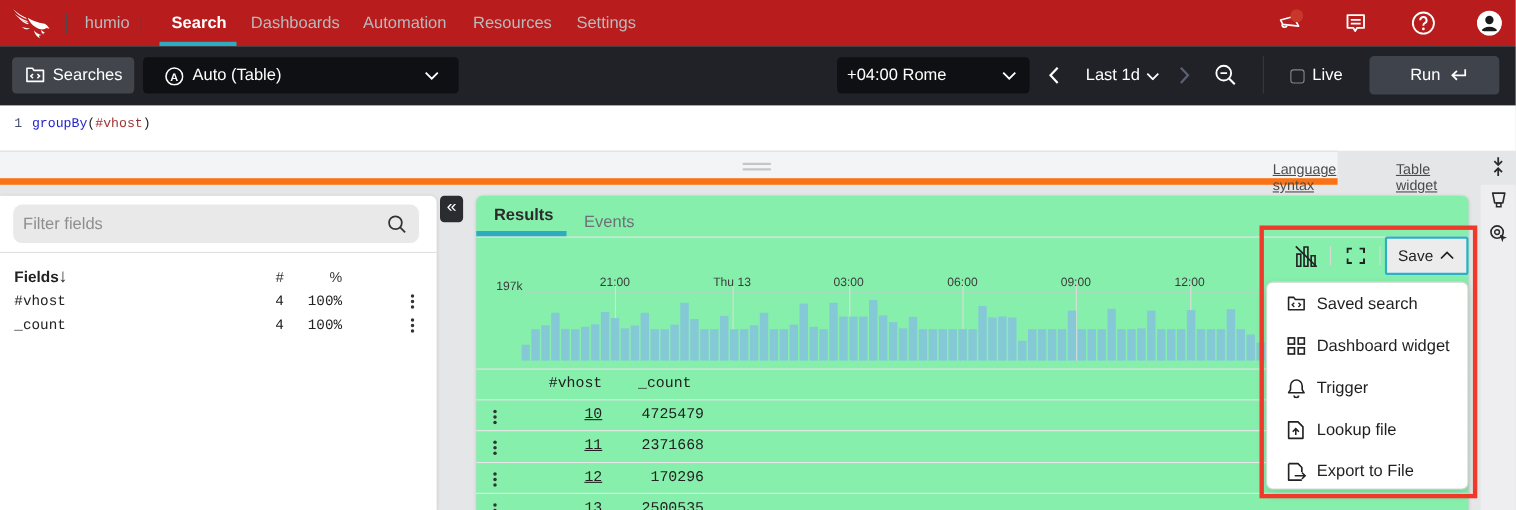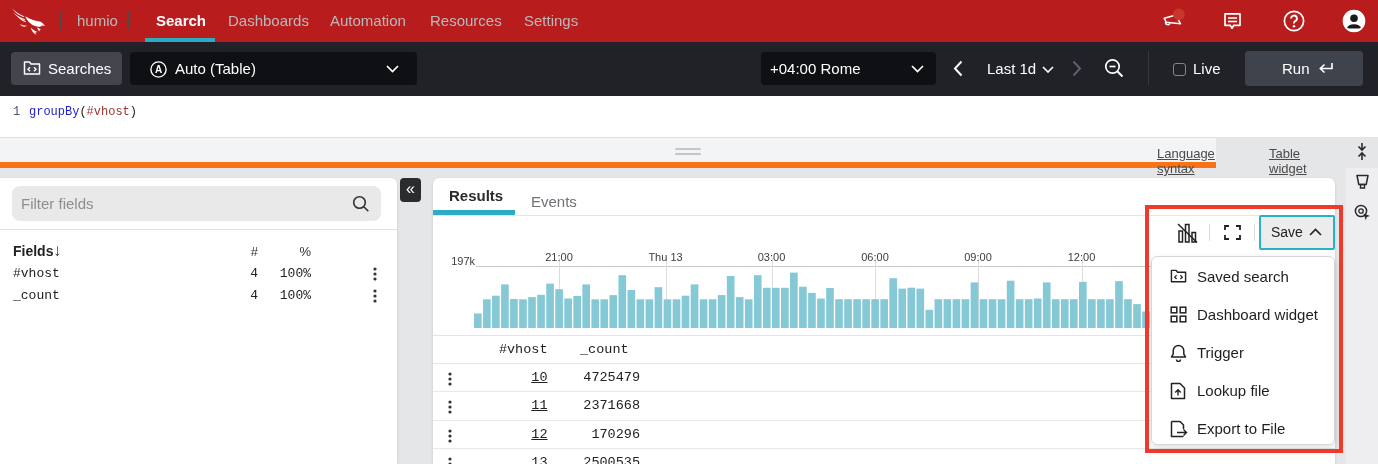--- a/index.html
+++ b/index.html
@@ -30,21 +30,21 @@
   .link { position:absolute; top:8px; font-size:13px; color:#4b4b4b; text-decoration:underline; }
   .handle { position:absolute; width:26px; height:2px; background:#c6c6c6; border-radius:1px; }
   
   .rightstrip { position:absolute; left:1346px; top:168px; width:32px; height:296px; background:#eeeef0; }
   .leftpanel { position:absolute; left:0; top:178px; width:397px; height:286px; background:#fff; border-radius:0 6px 0 0; box-shadow:0 1px 3px rgba(0,0,0,.14); }
   .filter { position:absolute; left:12px; top:8px; width:369px; height:35px; background:#e9e9e9; border-radius:8px; }
   .filter .ph { position:absolute; left:9px; top:0; line-height:35px; font-size:15px; color:#8e8e8e; }
   .pdivider { position:absolute; left:0; top:51px; width:397px; height:1px; background:#e0e0e0; }
   .mono { font-family:"Liberation Mono", monospace; }
   .collapseb { position:absolute; left:400px; top:178px; width:21px; height:24px; background:#2a2c30; border-radius:4px; color:#fff; text-align:center; line-height:22px; font-size:16px; }
-  .card { position:absolute; left:433px; top:178px; width:902px; height:286px; background:#ffffff; border-radius:6px 6px 0 0; box-shadow:0 1px 3px rgba(0,0,0,.14); }
+  .card { position:absolute; left:433px; top:178px; width:902px; height:286px; background:#86efac; border-radius:6px 6px 0 0; box-shadow:0 1px 3px rgba(0,0,0,.14); }
   .tabline { position:absolute; left:0; top:37px; width:902px; height:1px; background:#e6e6e6; }
   .tabul { position:absolute; left:0; top:31.5px; width:82px; height:5.5px; background:#2dabc2; }
   .axis { position:absolute; left:43px; top:88px; width:859px; height:1px; background:#c9c9c9; }
   .grid { position:absolute; top:80px; width:1px; height:70px; background:#dcdcdc; }
   .ticklab { position:absolute; top:73px; width:60px; margin-left:-30px; text-align:center; font-size:11px; color:#3c3c3c; }
   .thead { position:absolute; left:0; top:157px; width:902px; height:28.5px; border-top:1px solid #e4e4e4; border-bottom:1px solid #e4e4e4; font-family:"Liberation Mono", monospace; font-size:13.5px; color:#222; }
   .trow { position:absolute; left:0; width:902px; height:28.5px; border-bottom:1px solid #e8e8e8; font-family:"Liberation Mono", monospace; font-size:13.5px; color:#222; }
   .cellv { position:absolute; top:0; line-height:28px; }
   .ra { text-align:right; }
   

